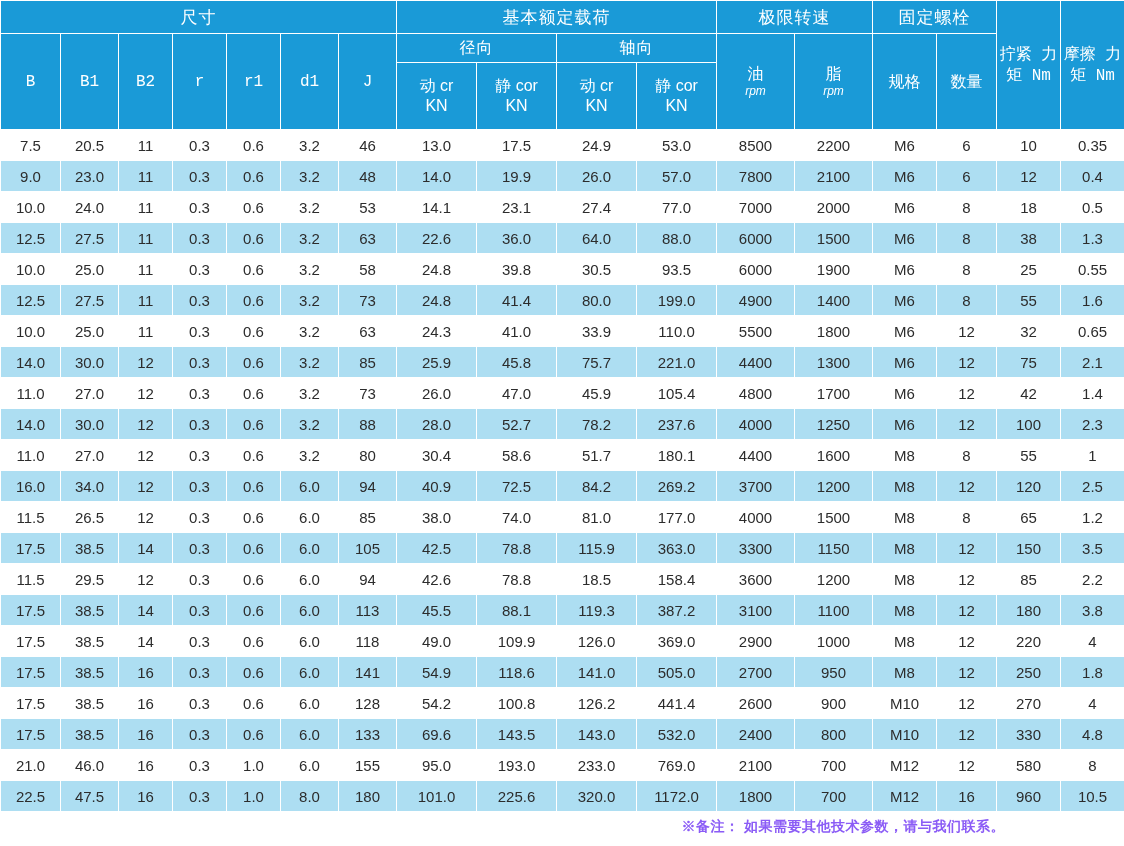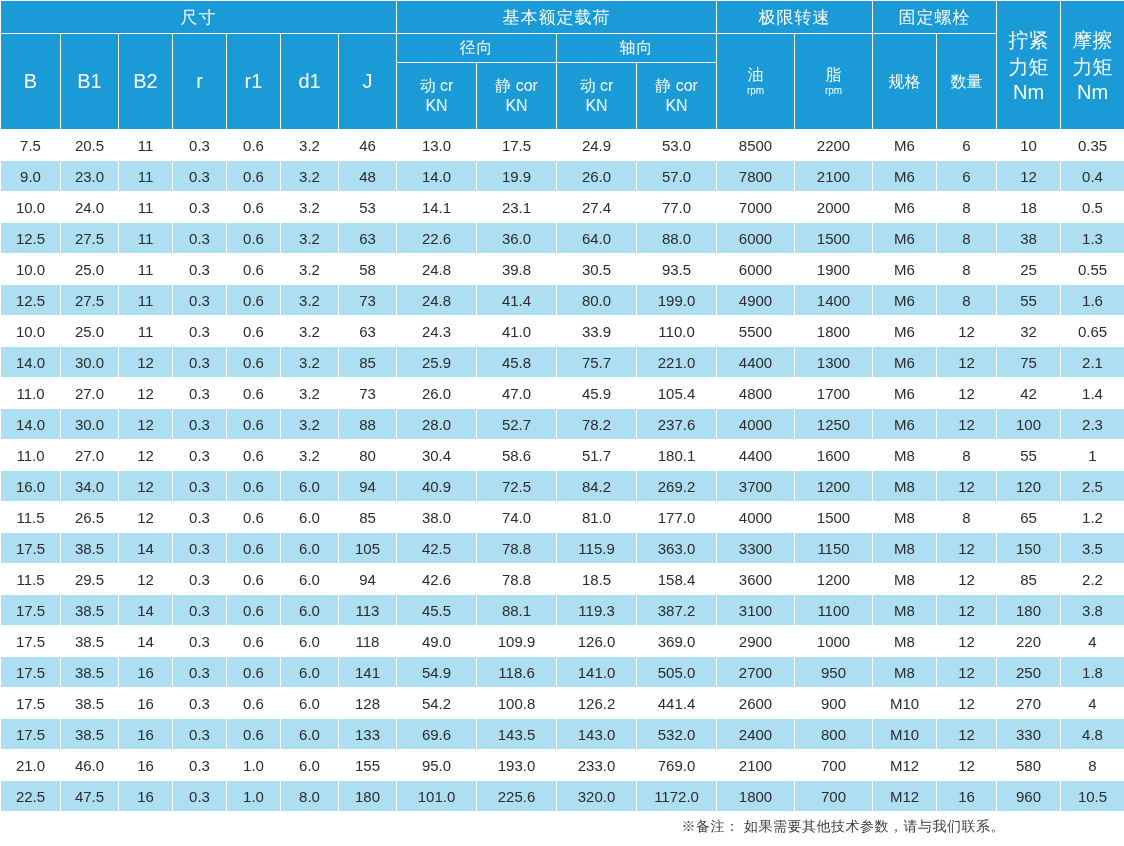--- a/index.html
+++ b/index.html
@@ -49,44 +49,46 @@
   }
   thead th.leaf {
     font-size: 16px;
     line-height: 1.25;
     height: 66px;
   }
   thead th.leaf .two {
     display: block;
   }
   thead th.leaf .sm {
-    font-size: 10px;
+    font-size: 12px;
+    font-style: italic;
   }
   thead th.tall {
-    font-size: 20px;
+    font-size: 16px;
+    font-family: Liberation Mono, monospace;
   }
   
   tbody td {
     font-size: 15px;
     height: 30px;
     color: #2c2c2c;
   }
   tbody tr.odd td {
     background: #ffffff;
   }
   tbody tr.even td {
     background: #addef2;
   }
   .note {
     position: absolute;
     right: 6px;
     bottom: 10px;
     font-size: 14px;
-    font-weight: normal;
-    color: #404040;
+    font-weight: bold;
+    color: #8b5cf6;
     letter-spacing: 0.5px;
   }
 </style>
 </head>
 <body>
 
 <div class="sheet">
   <table class="spec">
     <colgroup>
       <col style="width:60px">

